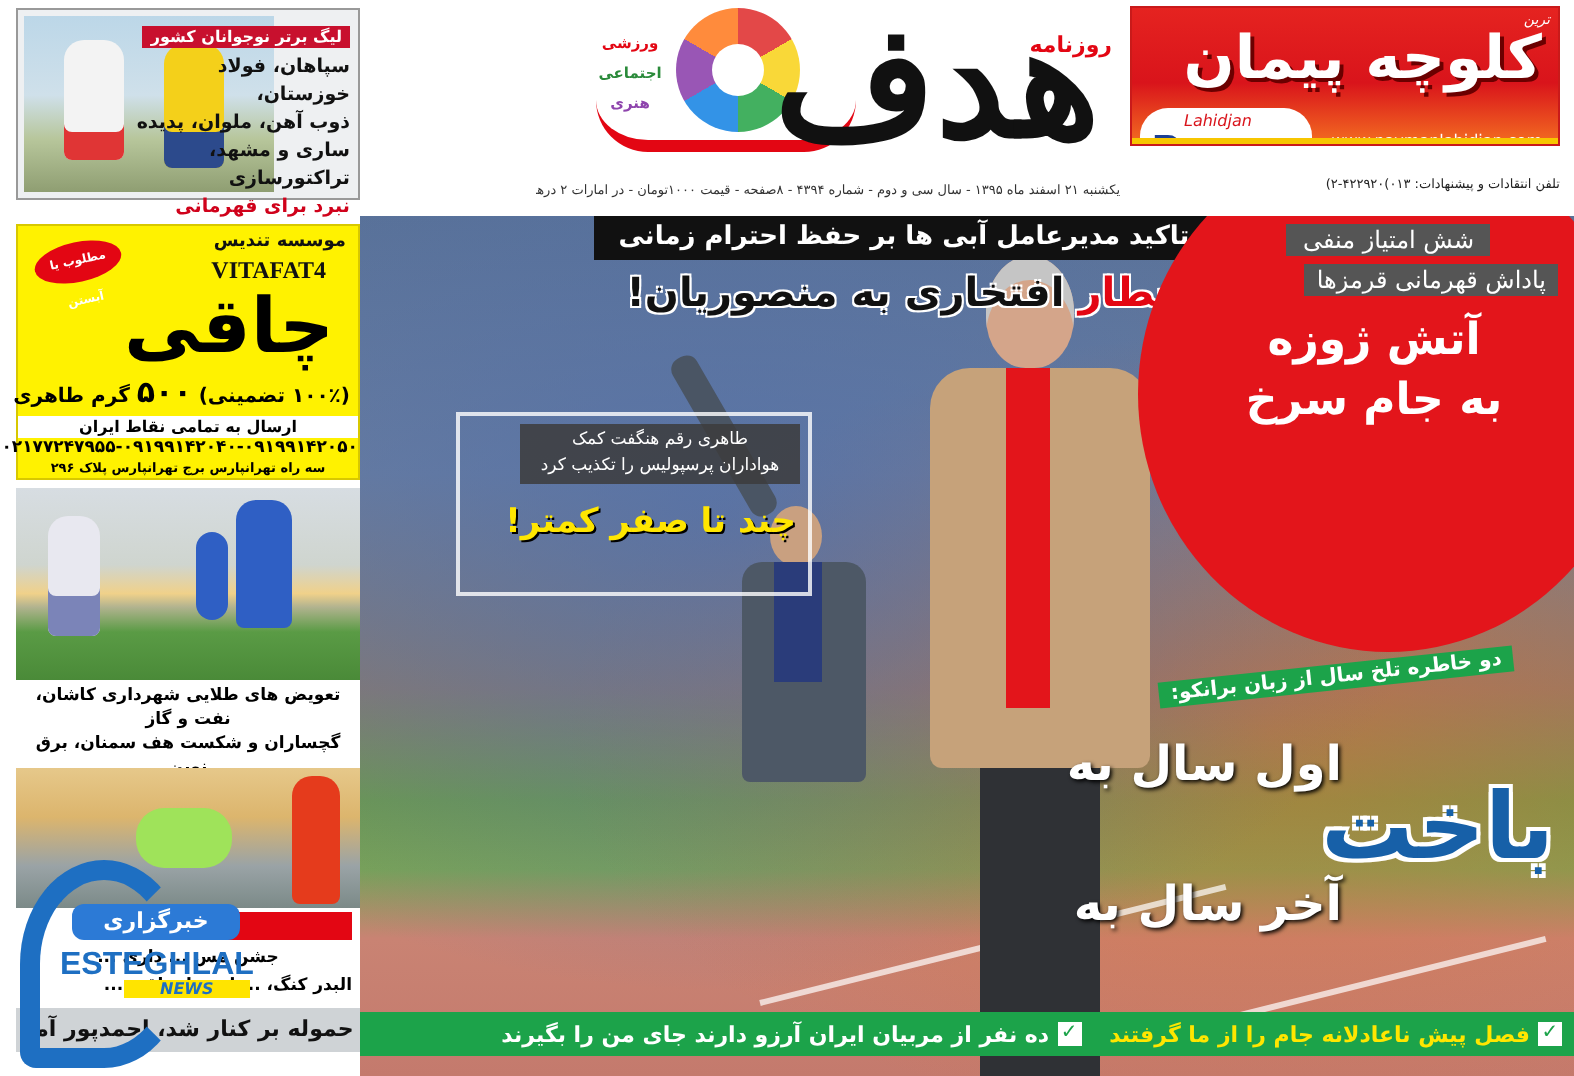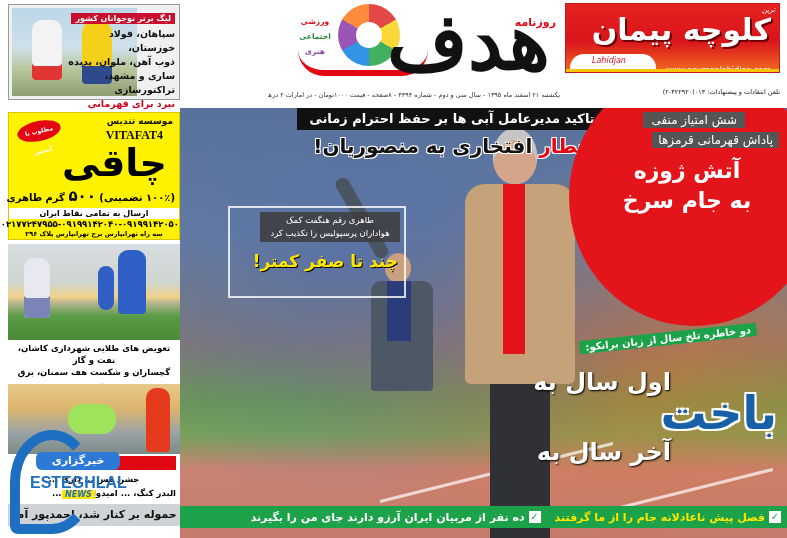--- a/index.html
+++ b/index.html
@@ -75,21 +75,21 @@
   #teaser-mes .p2 { left: 138px; top: 4px; width: 24px; height: 64px; background: #e53b1c; border-radius: 10px 10px 4px 4px; }
   #teaser-mes .tag { right: 4px; top: 72px; width: 110px; height: 14px; background: #e30613; }
   #teaser-mes .line1 { right: 4px; top: 90px; width: 164px; text-align: center; font-size: 8.5px; font-weight: bold; }
   #teaser-mes .line2 { right: 4px; top: 104px; width: 164px; text-align: right; font-size: 8.5px; font-weight: bold; }
   #teaser-mes .foot { left: 0; top: 120px; width: 172px; height: 22px; background: #cfd3d6; text-align: center; font-size: 11px; font-weight: 900; line-height: 22px; color: #111; }
 
   #watermark { left: 10px; top: 430px; width: 110px; height: 104px; }
   #watermark .ring { left: 0; top: 0; width: 84px; height: 104px; border: 10px solid #1e6fc2; border-radius: 50% 50% 50% 8px; border-right-color: transparent; }
   #watermark .pill { left: 26px; top: 22px; width: 84px; height: 18px; background: #2c7ad6; border-radius: 6px; color: #fff; font-size: 11px; font-weight: 900; text-align: center; line-height: 18px; }
   #watermark .label { left: 20px; top: 44px; font-size: 16px; font-weight: 900; color: #1e6fc2; direction: ltr; font-family: "Liberation Sans", sans-serif; }
-  #watermark .news { left: 52px; top: 60px; font-size: 8px; font-weight: 900; color: #1e6fc2; background: #ffe400; padding: 0 3px; direction: ltr; font-style: italic; }
+  #watermark .news { left: 52px; top: 60px; font-size: 8px; font-weight: 900; color: #1e6fc2; background: #ffe400; padding: 0 18px; direction: ltr; font-style: italic; }
 
   
   #feature { left: 180px; top: 108px; width: 607px; height: 430px; overflow: hidden;
     background:
       radial-gradient(ellipse at 30% 35%, rgba(80,110,170,.7), transparent 60%),
       radial-gradient(ellipse at 75% 60%, rgba(220,110,50,.55), transparent 55%),
       linear-gradient(180deg,#5a7297 0%,#6c7f9e 30%,#8b7b6d 55%,#6e9b4c 68%,#7aa455 76%,#c98373 84%,#c47a6d 100%); }
   #feature .track-line { height: 3px; background: rgba(255,255,255,.7); transform-origin: left; }
   #kicker-bar { right: 180px; top: 0; width: 310px; height: 22px; background: #111; color: #fff; font-size: 13px; font-weight: bold; text-align: center; line-height: 22px; }
   #headline-top { right: 188px; top: 26px; font-size: 20px; font-weight: 900; color: #111; white-space: nowrap; text-shadow: 1px 1px 0 #fff, -1px -1px 0 #fff, 1px -1px 0 #fff, -1px 1px 0 #fff; }

